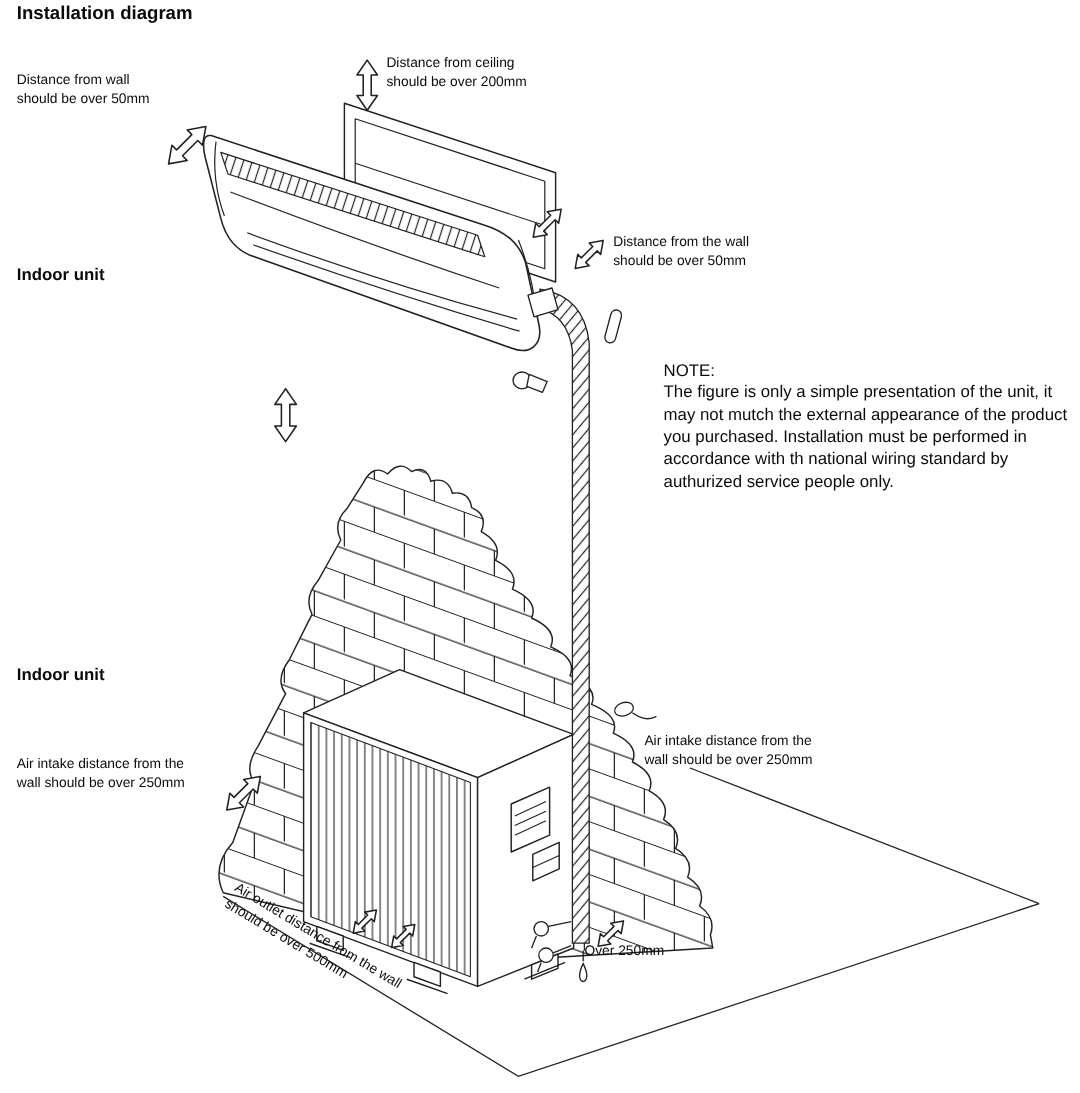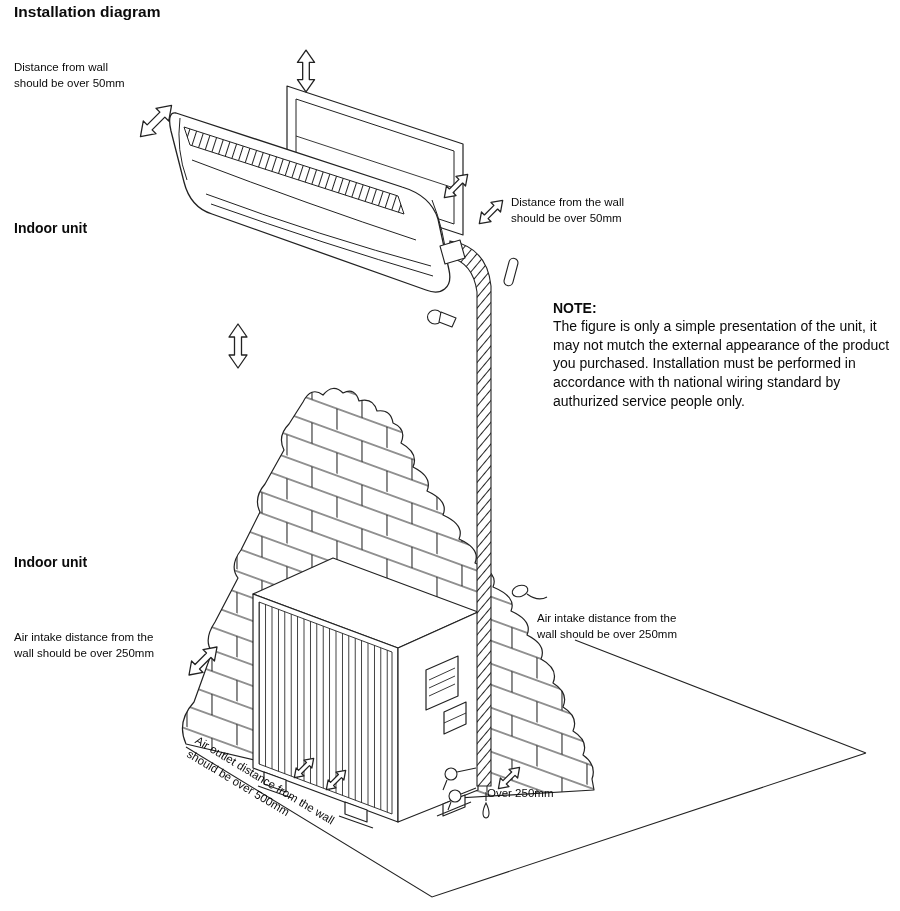--- a/index.html
+++ b/index.html
@@ -6,21 +6,21 @@
   body{
     width:900px;height:911px;position:relative;background:#ffffff;
     font-family:"Liberation Sans",sans-serif;color:#0a0a0a;overflow:hidden;
   }
   .stage{position:absolute;inset:0;width:900px;height:911px;}
   svg{position:absolute;left:0;top:0;}
   .lbl{position:absolute;white-space:pre-line;font-size:11.5px;line-height:1.35;color:#0a0a0a;}
   .b14{font-weight:700;font-size:14px;line-height:1.32;}
   .title{font-weight:700;font-size:15.5px;}
   .note{width:346px;font-size:14px;line-height:1.33;}
-  .note b{font-weight:700;}
+  .note b{font-weight:400;}
   .rot{transform:rotate(31deg);transform-origin:0 0;}
 </style>
 </head>
 <body>
 
 <div class="stage">
 
   <svg width="900" height="911" viewBox="0 0 900 911">
     <defs>
       <pattern id="bricks" width="50" height="44" patternUnits="userSpaceOnUse" patternTransform="skewY(20)">
@@ -126,20 +126,22 @@
       <use href="#darrow" transform="translate(336,780) rotate(45) scale(0.62)"></use>
       <use href="#darrow" transform="translate(509,778) rotate(45) scale(0.68)"></use>
     </g>
   </svg>
 
   <div class="lbl title" style="left:14px;top:2px">Installation diagram</div>
 
   <div class="lbl" style="left:14px;top:60px">Distance from wall
 should be over 50mm</div>
 
+  <div class="lbl" style="left:322px;top:46px">Distance from ceiling
+should be over 200mm</div>
 
 
   <div class="lbl b14" style="left:14px;top:219px">Indoor unit</div>
 
   <div class="lbl" style="left:511px;top:195px">Distance from the wall
 should be over 50mm</div>
 
 
   <div class="lbl note" style="left:553px;top:280px">
     <b>NOTE:</b>

